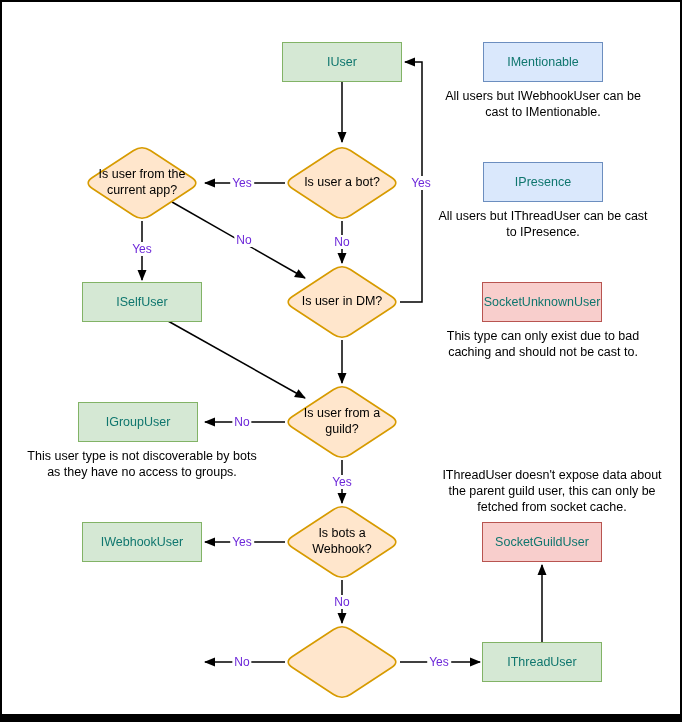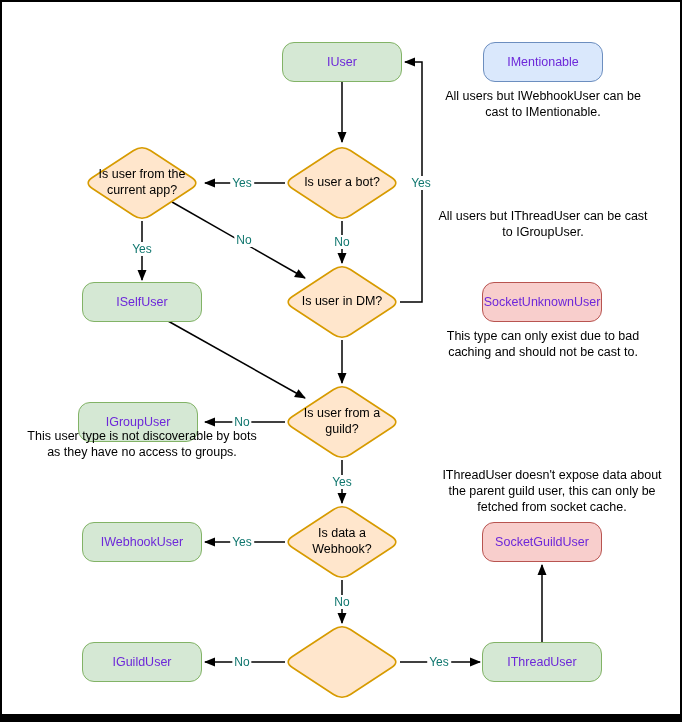--- a/index.html
+++ b/index.html
@@ -17,38 +17,38 @@
 
   .edge-layer { position:absolute; left:0; top:0; width:678px; height:712px; }
 
   .edge { fill:none; stroke:var(--edge,#000); stroke-width:1.5; }
   #arrowhead path { fill:var(--edge,#000); }
 
   .diamond { fill:var(--decision-fill,#ffe6cc); stroke:var(--decision-stroke,#d79b00); stroke-width:1.6; }
 
   .node {
     position:absolute; width:120px; height:40px;
-    box-sizing:border-box; border-radius:12px;
+    box-sizing:border-box; border-radius:0;
     display:flex; align-items:center; justify-content:center;
-    font-size:12.5px; color:#6d28d9; text-align:center;
+    font-size:12.5px; color:#0f766e; text-align:center;
   }
   .node.green { background:var(--interface-fill,#d5e8d4); border:1.5px solid var(--interface-stroke,#82b366); }
   .node.blue  { background:var(--info-fill,#dae8fc);      border:1.5px solid var(--info-stroke,#6c8ebf); }
   .node.red   { background:var(--warning-fill,#f8cecc);   border:1.5px solid var(--warning-stroke,#b85450); }
 
   .decision-label {
     position:absolute; width:104px; height:42px;
     display:flex; align-items:center; justify-content:center;
     text-align:center; font-size:12.5px; line-height:1.25; color:#000;
   }
 
   .edge-label {
     position:absolute; transform:translate(-50%,-50%);
     background:#fff; padding:0 2px;
-    font-size:12px; color:#0f766e; white-space:nowrap;
+    font-size:12px; color:#6d28d9; white-space:nowrap;
   }
 
   .note {
     position:absolute; text-align:center;
     font-size:12.5px; line-height:1.28; color:#000000;
   }
 </style>
 </head>
 <body>
 
@@ -83,43 +83,43 @@
     <use href="#diamond-shape" class="diamond" transform="translate(340,300)"></use>
     <use href="#diamond-shape" class="diamond" transform="translate(340,420)"></use>
     <use href="#diamond-shape" class="diamond" transform="translate(340,540)"></use>
     <use href="#diamond-shape" class="diamond" transform="translate(340,660)"></use>
   </svg>
 
   <div class="decision-label" style="left:88px;top:160px">Is user from the current app?</div>
   <div class="decision-label" style="left:288px;top:160px">Is user a bot?</div>
   <div class="decision-label" style="left:288px;top:279px">Is user in DM?</div>
   <div class="decision-label" style="left:288px;top:399px">Is user from a guild?</div>
-  <div class="decision-label" style="left:288px;top:519px">Is data a Webhook?</div>
+  <div class="decision-label" style="left:288px;top:519px">Is bots a Webhook?</div>
 
   <div class="node green" style="left:280px;top:40px">IUser</div>
   <div class="node blue" style="left:481px;top:40px">IMentionable</div>
+  <div class="node blue" style="left:481px;top:160px">IPresence</div>
   <div class="node red" style="left:480px;top:280px">SocketUnknownUser</div>
   <div class="node green" style="left:80px;top:280px">ISelfUser</div>
   <div class="node green" style="left:76px;top:400px">IGroupUser</div>
   <div class="node green" style="left:80px;top:520px">IWebhookUser</div>
   <div class="node red" style="left:480px;top:520px">SocketGuildUser</div>
-  <div class="node green" style="left:80px;top:640px">IGuildUser</div>
   <div class="node green" style="left:480px;top:640px">IThreadUser</div>
 
   <span class="edge-label" style="left:240px;top:181px">Yes</span>
   <span class="edge-label" style="left:340px;top:240px">No</span>
   <span class="edge-label" style="left:140px;top:247px">Yes</span>
   <span class="edge-label" style="left:242px;top:238px">No</span>
   <span class="edge-label" style="left:419px;top:181px">Yes</span>
   <span class="edge-label" style="left:240px;top:420px">No</span>
   <span class="edge-label" style="left:340px;top:480px">Yes</span>
   <span class="edge-label" style="left:240px;top:540px">Yes</span>
   <span class="edge-label" style="left:340px;top:600px">No</span>
   <span class="edge-label" style="left:240px;top:660px">No</span>
   <span class="edge-label" style="left:437px;top:660px">Yes</span>
 
   <div class="note" style="left:431px;top:86px;width:220px">All users but IWebhookUser can be cast to IMentionable.</div>
-  <div class="note" style="left:431px;top:206px;width:220px">All users but IThreadUser can be cast to IGroupUser.</div>
+  <div class="note" style="left:431px;top:206px;width:220px">All users but IThreadUser can be cast to IPresence.</div>
   <div class="note" style="left:431px;top:326px;width:220px">This type can only exist due to bad caching and should not be cast to.</div>
-  <div class="note" style="left:25px;top:426px;width:230px">This user type is not discoverable by bots as they have no access to groups.</div>
+  <div class="note" style="left:25px;top:446px;width:230px">This user type is not discoverable by bots as they have no access to groups.</div>
   <div class="note" style="left:440px;top:465px;width:220px">IThreadUser doesn't expose data about the parent guild user, this can only be fetched from socket cache.</div>
 
 </div>
 
 </body></html>

